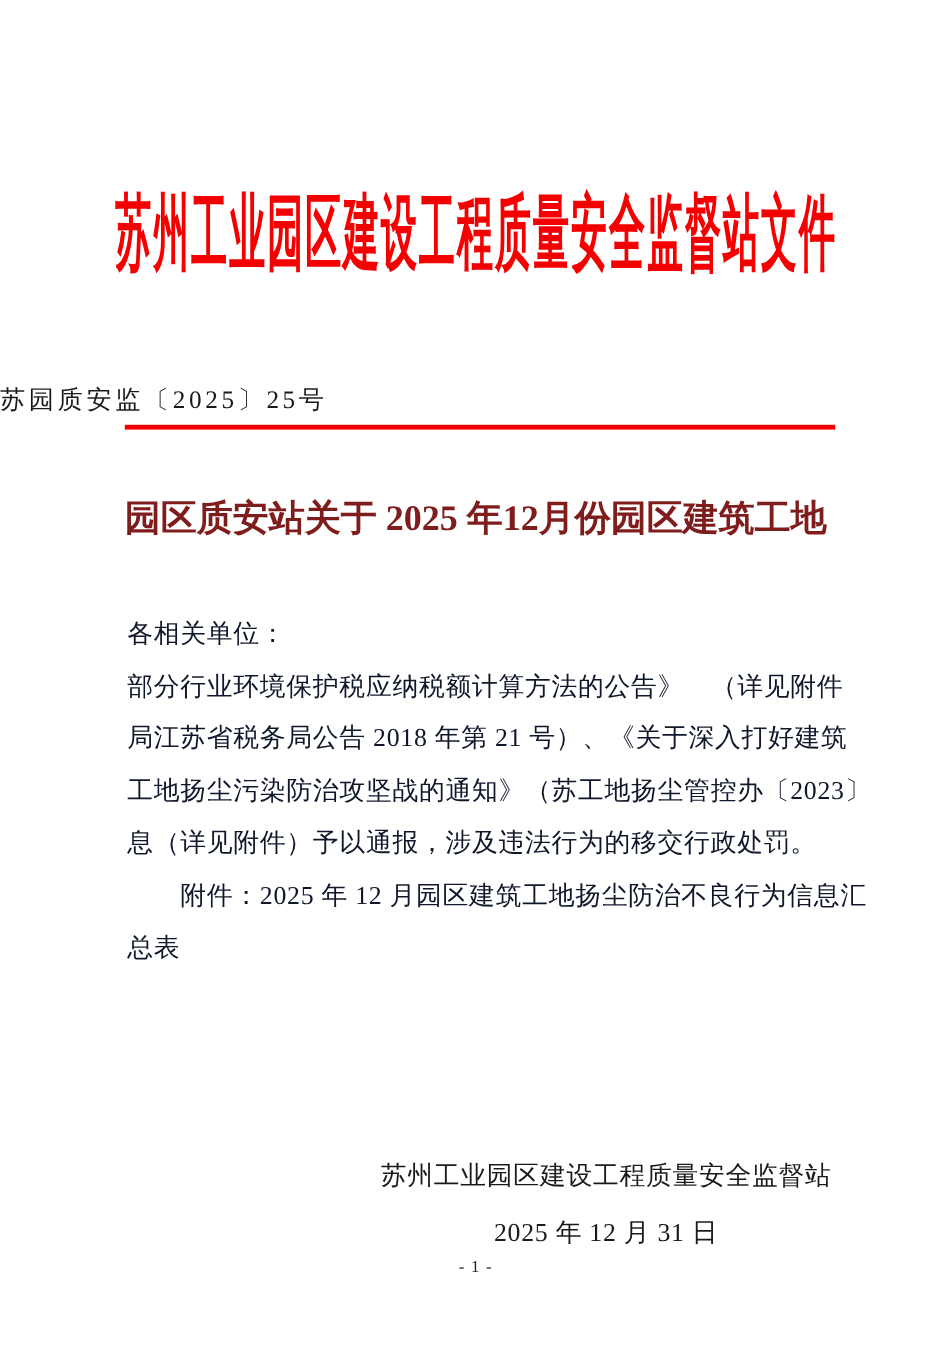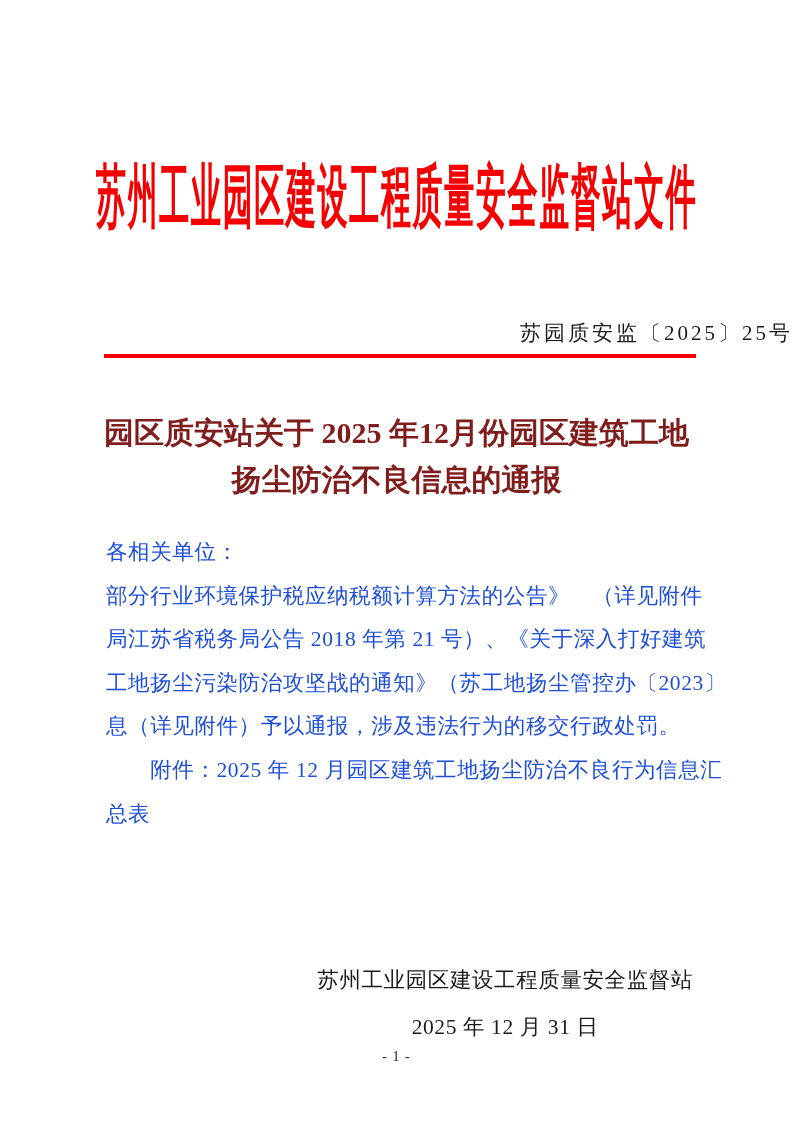--- a/index.html
+++ b/index.html
@@ -35,21 +35,21 @@
     line-height: 1;
     white-space: nowrap;
   }
 
   
   .doc-number {
     position: absolute;
     top: 319px;
     left: 0;
     width: 100%;
-    text-align: right;
+    text-align: left;
     font-size: 21px;
     letter-spacing: 3px;
     color: #1a1a1a;
   }
 
   
   .red-line {
     position: absolute;
     top: 354px;
     left: 104px;
@@ -67,27 +67,27 @@
     text-align: center;
     font-size: 30px;
     font-weight: bold;
     line-height: 47px;
     color: #7f1d1d;
   }
 
   
   .doc-body {
     position: absolute;
-    top: 531px;
+    top: 507px;
     left: 106px;
     width: 598px;
     font-size: 21.5px;
     line-height: 43.6px;
     letter-spacing: 0.6px;
-    color: #1d4ed8;
+    color: #0f172a;
     white-space: nowrap;
   }
   .body-line { height: 43.6px; }
 
   
   .signature {
     position: absolute;
     top: 957px;
     right: 100px;
     text-align: center;
@@ -137,21 +137,20 @@
       <span class="hdr-char">文</span>
       <span class="hdr-char">件</span>
     </div>
 
   <div class="doc-number">苏园质安监〔2025〕25号</div>
 
   <div class="red-line"></div>
 
   <div class="doc-title">
     <div>园区质安站关于 2025 年12月份园区建筑工地</div>
-    <div>扬尘防治不良信息的通报</div>
   </div>
 
   <div class="doc-body">
     <div class="body-line">各相关单位：</div>
     <div class="body-line">部分行业环境保护税应纳税额计算方法的公告》　（详见附件</div>
     <div class="body-line">局江苏省税务局公告 2018 年第 21 号）、《关于深入打好建筑</div>
     <div class="body-line">工地扬尘污染防治攻坚战的通知》（苏工地扬尘管控办〔2023〕</div>
     <div class="body-line">息（详见附件）予以通报，涉及违法行为的移交行政处罚。</div>
     <div class="body-line">　　附件：2025 年 12 月园区建筑工地扬尘防治不良行为信息汇</div>
     <div class="body-line">总表</div>

